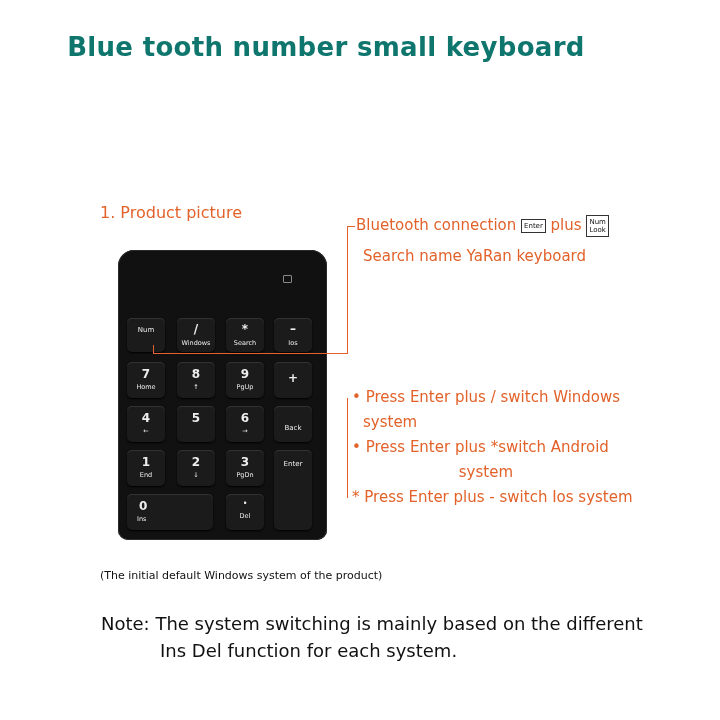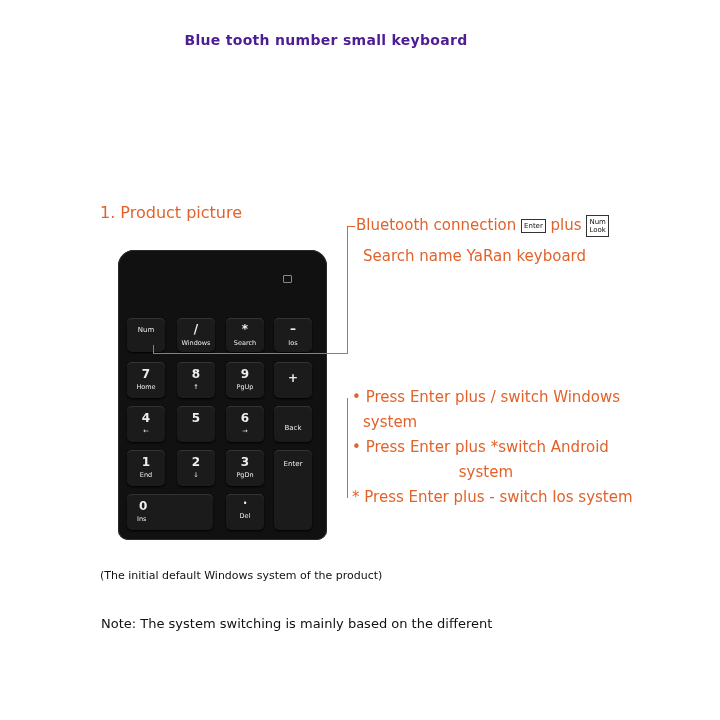--- a/index.html
+++ b/index.html
@@ -1,28 +1,28 @@
 <!DOCTYPE html>
 <html><head>
 <meta charset="utf-8">
 <style>
   html, body { margin:0; padding:0; background:#ffffff; }
   body { width:720px; height:720px; position:relative; overflow:hidden; font-family:"DejaVu Sans", sans-serif; }
-  .title { position:absolute; left:0; top:32px; width:652px; text-align:center; font-size:14px; font-weight:bold; color:#4c1d95; letter-spacing:0.3px; }
+  .title { position:absolute; left:0; top:32px; width:652px; text-align:center; font-size:26px; font-weight:bold; color:#0f766e; letter-spacing:0.3px; }
   .section { position:absolute; left:100px; top:203px; font-size:16px; color:#e2622a; }
   .keyboard { position:absolute; left:118px; top:250px; width:209px; height:290px; background:#111; border-radius:16px 16px 10px 10px; box-shadow: inset 0 0 0 1px #2a2a2a; }
   .led { position:absolute; left:165px; top:25px; width:7px; height:6px; border:1px solid #888; border-radius:1px; }
   .key { position:absolute; background:#1b1b1b; border-radius:5px; box-shadow: inset 0 1px 0 #333, 0 1px 2px #000; color:#eee; text-align:center; }
   .key .main { display:block; font-size:12px; font-weight:bold; line-height:12px; }
   .key .sub { display:block; font-size:6.5px; line-height:8px;margin-top:40px; }
   .hline { position:absolute; background:#e2622a; }
   .ann { position:absolute; font-size:15px; color:#e2622a; line-height:25px; }
   .kbox { display:inline-block; border:1px solid #333; background:#fff; color:#111; font-size:7px; line-height:8px; padding:2px 2px; vertical-align:middle; text-align:center; }
   .caption { position:absolute; left:100px; top:569px; font-size:11px; color:#111; }
-  .note { position:absolute; left:101px; top:610px; font-size:13px; color:#111; line-height:27px; }
+  .note { position:absolute; left:101px; top:610px; font-size:18px; color:#111; line-height:27px; }
   .note .indent { padding-left:59px; display:block; }
 </style>
 </head>
 <body>
 
 <div class="title">Blue tooth number small keyboard</div>
 <div class="section">1. Product picture</div>
 
 <div class="keyboard">
   <div class="led"></div>
@@ -125,13 +125,14 @@
   <span style="padding-left:11px">system</span>
 </div>
 <div class="ann" style="left:352px;top:485px;">
   <span>*</span> <span>Press Enter plus - switch Ios system</span>
 </div>
 
 <div class="caption">(The initial default Windows system of the product)</div>
 
 <div class="note">
   <span>Note: The system switching is mainly based on the different</span>
+  <span class="indent" style="padding-left:59px">Ins Del function for each system.</span>
 </div>
 
 </body></html>

